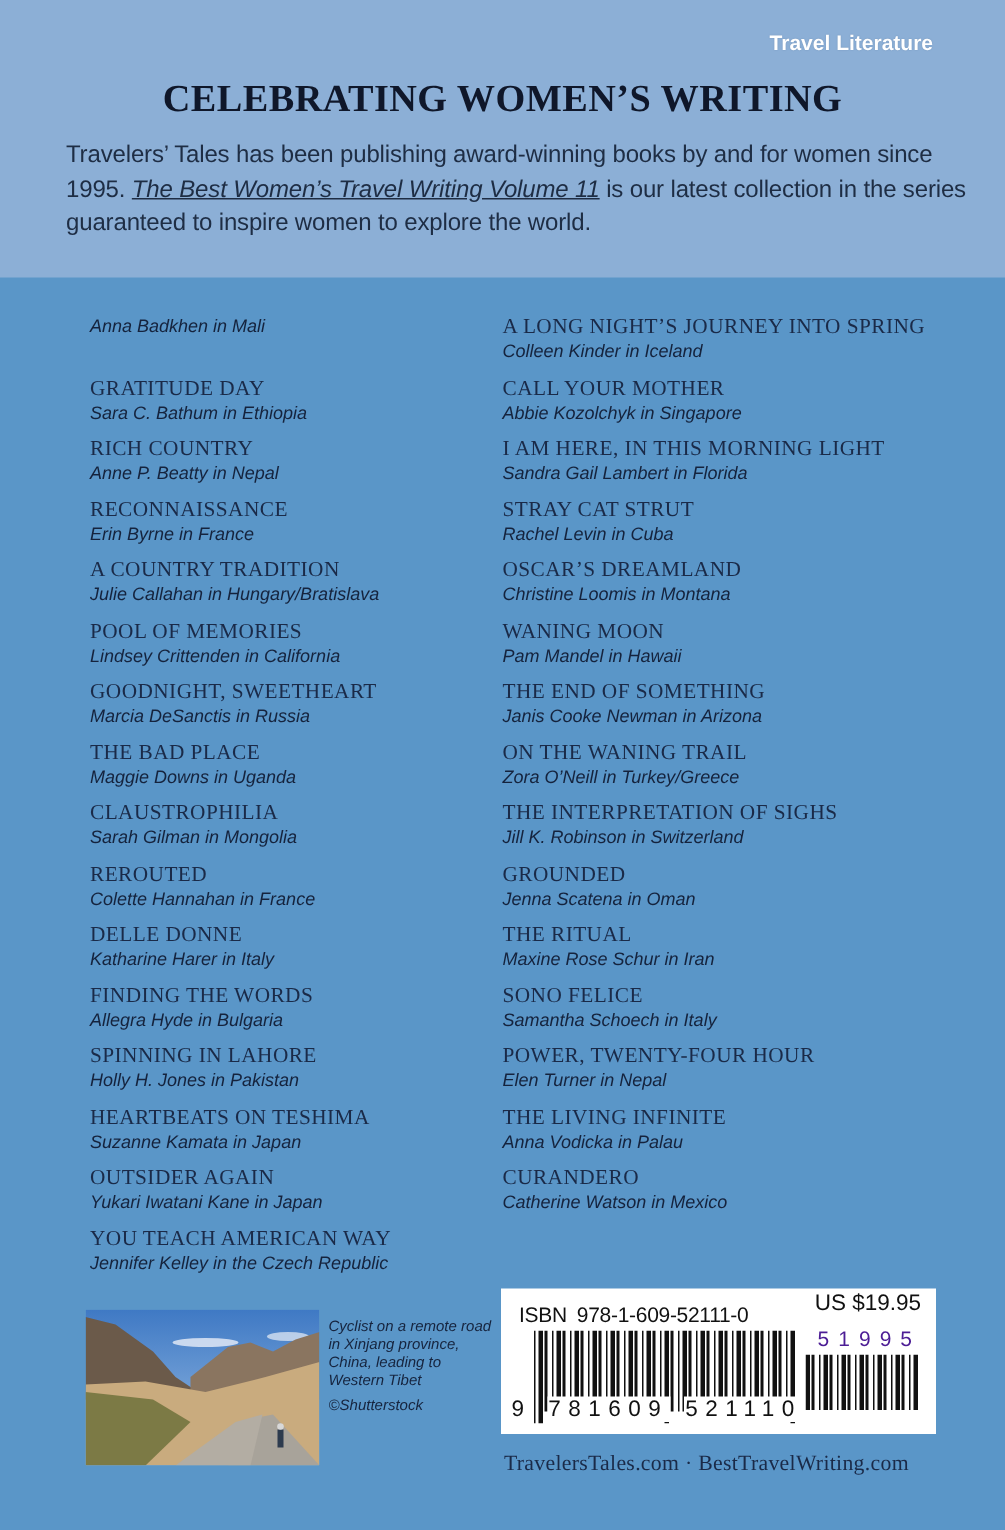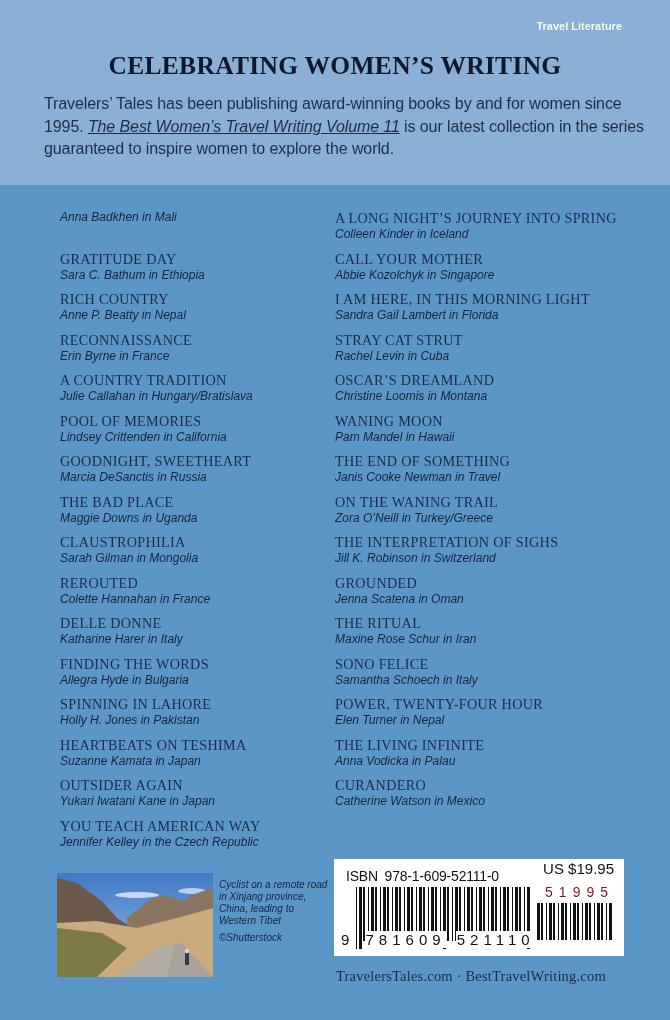--- a/index.html
+++ b/index.html
@@ -1,40 +1,40 @@
 <!DOCTYPE html>
 <html><head>
   <meta charset="utf-8">
   <style>
     * { box-sizing: border-box; margin: 0; padding: 0; }
     html, body { width: 670px; height: 1020px; overflow: hidden; }
     body { position: relative; background: #5a96c8; font-family: "Liberation Sans", sans-serif; }
 
     .top-band { position: absolute; left: 0; top: 0; width: 670px; height: 185px; background: #8cafd6; }
-    .category { position: absolute; right: 48px; top: 20px; font-family: "Liberation Sans", sans-serif; font-weight: bold; font-size: 11px; color: #ffffff; letter-spacing: 0px; text-shadow: 0 0 1px #6f8fb5; }
+    .category { position: absolute; right: 48px; top: 20px; font-family: "Liberation Sans", sans-serif; font-weight: bold; font-size: 14px; color: #ffffff; letter-spacing: 0px; text-shadow: 0 0 1px #6f8fb5; }
     .headline { position: absolute; left: 0; width: 670px; top: 51px; text-align: center; font-family: "Liberation Serif", serif; font-weight: bold; font-size: 25.5px; color: #0f172a; letter-spacing: 0.3px; }
     .intro { position: absolute; left: 44px; top: 93px; width: 600px; font-family: "Liberation Sans", sans-serif; font-size: 16px; line-height: 22.5px; color: #1e2d44; letter-spacing: -0.1px; }
     .intro em { font-style: italic; text-decoration: underline; }
 
     .toc { position: absolute; top: 210px; }
     .toc.col-left { left: 60px; }
     .toc.col-right { left: 335px; }
     .entry { height: 40.5px; }
     .entry-title { display: block; font-family: "Liberation Serif", serif; font-size: 14.2px; line-height: 17px; color: #1a2a48; letter-spacing: 0.3px; white-space: nowrap; }
     .entry-byline { display: block; font-family: "Liberation Sans", sans-serif; font-style: italic; font-size: 12px; line-height: 14px; color: #15233d; white-space: nowrap; }
 
     .photo { position: absolute; left: 57px; top: 873px; width: 156px; height: 104px; overflow: hidden; }
     .photo svg { display: block; }
     .caption { position: absolute; left: 219px; top: 879px; width: 110px; font-family: "Liberation Sans", sans-serif; font-style: italic; font-size: 10px; line-height: 12px; color: #16243e; }
     .caption .credit { display: block; margin-top: 5px; }
 
     .barcode-box { position: absolute; left: 334px; top: 859px; width: 290px; height: 97px; background: #ffffff; padding-left: 40px; }
     .isbn-label { position: absolute; left: 12px; top: 9px; font-family: "Liberation Sans", sans-serif; font-size: 14px; color: #111; letter-spacing: -0.2px; word-spacing: 3px; }
     .price { position: absolute; right: 10px; top: 1px; font-family: "Liberation Sans", sans-serif; font-size: 15px; color: #111; }
-    .price-code { position: absolute; right: 10px; top: 25px; font-family: "Liberation Sans", sans-serif; font-size: 14px; color: #7f1d1d; letter-spacing: 6px; }
+    .price-code { position: absolute; right: 10px; top: 25px; font-family: "Liberation Sans", sans-serif; font-size: 14px; color: #4c1d95; letter-spacing: 6px; }
     .isbn-digits { position: absolute; left: 6px; top: 72px; font-family: "Liberation Sans", sans-serif; font-size: 15px; color: #111; letter-spacing: 5px; background: transparent; }
     .isbn-digits span { background: #fff; padding: 0 1px; }
     .bars-main { position: absolute; left: 22px; top: 28px; }
     .bars-addon { position: absolute; left: 203px; top: 44px; }
 
     .websites { position: absolute; left: 336px; top: 968px; width: 290px; font-family: "Liberation Serif", serif; font-size: 14.5px; color: #1a2a48; letter-spacing: 0.2px; white-space: nowrap; }
   </style>
 </head>
 <body>
 
@@ -129,21 +129,21 @@
     <div class="entry">
       <span class="entry-title">OSCAR’S DREAMLAND</span>
       <span class="entry-byline">Christine Loomis in Montana</span>
     </div>
     <div class="entry">
       <span class="entry-title">WANING MOON</span>
       <span class="entry-byline">Pam Mandel in Hawaii</span>
     </div>
     <div class="entry">
       <span class="entry-title">THE END OF SOMETHING</span>
-      <span class="entry-byline">Janis Cooke Newman in Travel</span>
+      <span class="entry-byline">Janis Cooke Newman in Arizona</span>
     </div>
     <div class="entry">
       <span class="entry-title">ON THE WANING TRAIL</span>
       <span class="entry-byline">Zora O’Neill in Turkey/Greece</span>
     </div>
     <div class="entry">
       <span class="entry-title">THE INTERPRETATION OF SIGHS</span>
       <span class="entry-byline">Jill K. Robinson in Switzerland</span>
     </div>
     <div class="entry">

